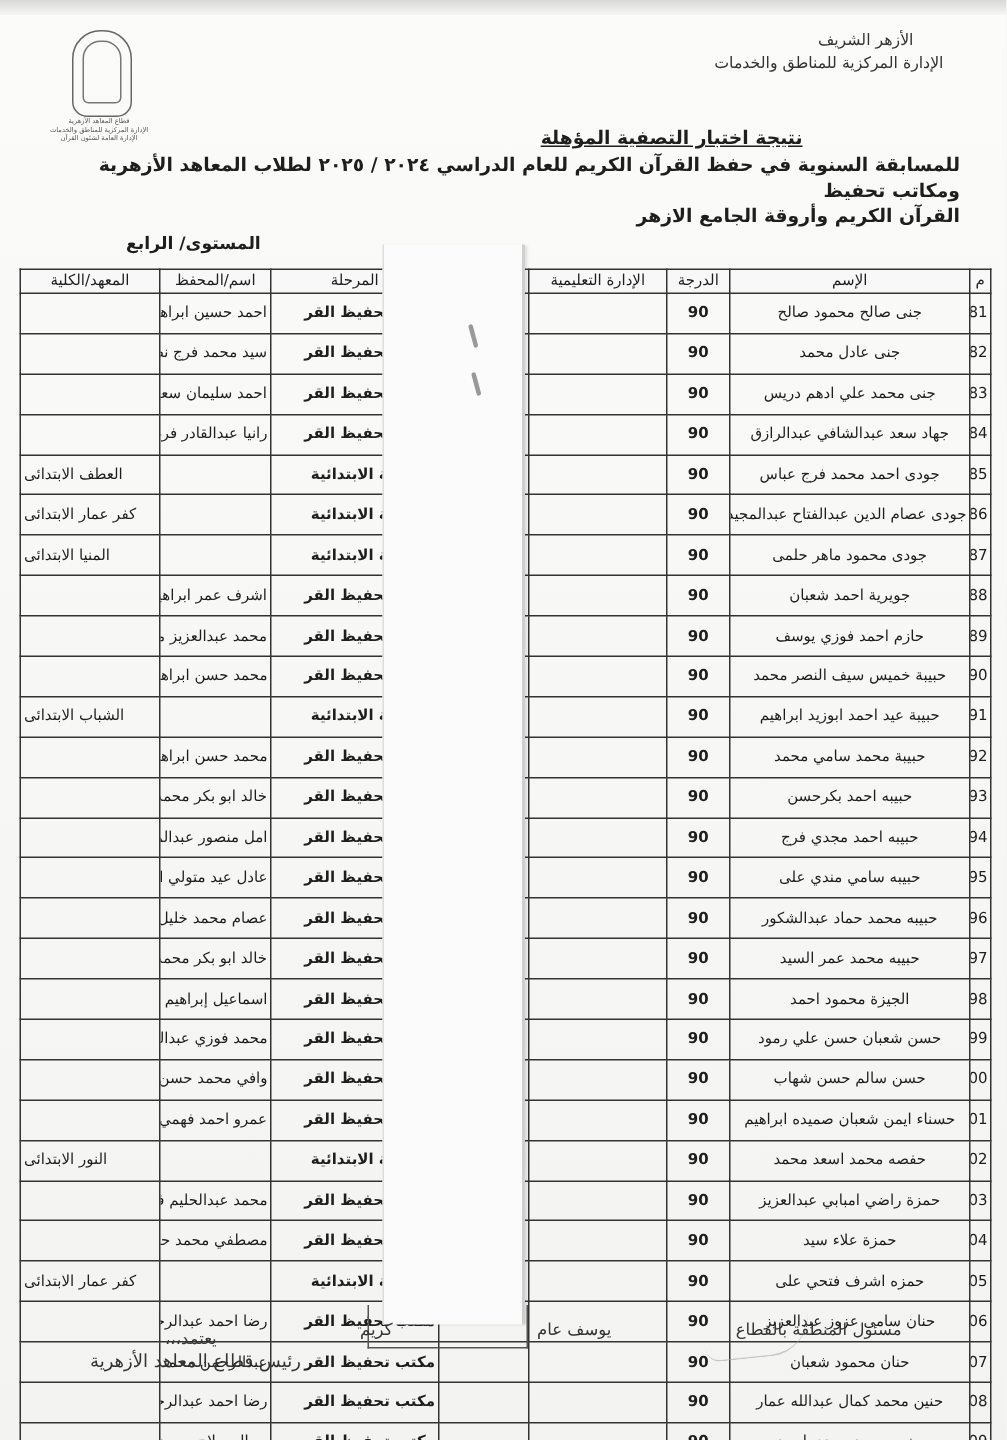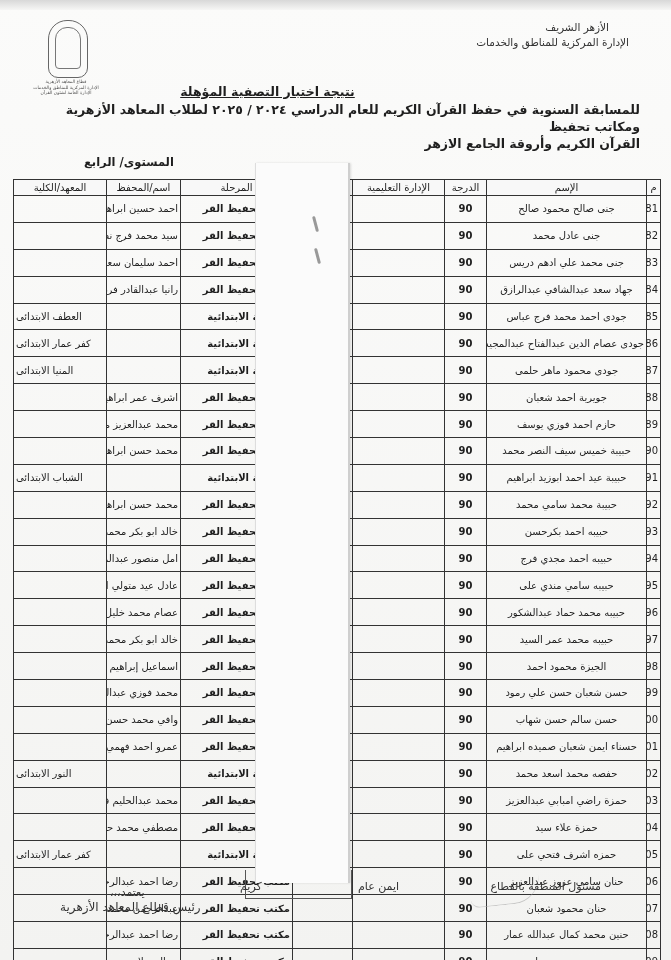--- a/index.html
+++ b/index.html
@@ -23,21 +23,21 @@
   .logo {
     position:absolute; left:48px; top:20px; width:38px; height:56px;
     border:1.5px solid #666; border-radius:19px 19px 10px 10px;
   }
   .logo .inner { position:absolute; left:6px; top:6px; width:24px; height:40px; border:1px solid #777; border-radius:12px 12px 4px 4px; }
   .logo-cap {
     position:absolute; left:22px; top:79px; width:88px;
     direction:rtl; text-align:center; font-size:4.5px; line-height:5.5px; color:#555;
   }
   .title {
-    position:absolute; left:0; top:84px; width:535px; text-align:center;
+    position:absolute; left:0; top:84px; width:535px; text-align:right;
     direction:rtl; font-size:12.5px; font-weight:bold; text-decoration:underline;
   }
   .subtitle {
     position:absolute; left:40px; top:101px; width:600px; text-align:right;
     direction:rtl; font-size:12.5px; font-weight:bold; line-height:17px;
   }
   .region { position:absolute; right:50px; top:153px; direction:rtl; font-size:11.5px; font-weight:normal;margin-top:28px; }
   .level { position:absolute; left:84px; top:155px; direction:rtl; font-size:11.5px; font-weight:bold; }
 
   table.grid {
@@ -413,18 +413,18 @@
       </tbody>
   </table>
 
   <div class="strip">
     <div class="mark" style="left:58px;top:53px"></div>
     <div class="mark" style="left:60px;top:85px"></div>
   </div>
 
   <div class="footer-sig" style="right:70px;top:880px">مسئول المنطقة بالقطاع</div>
   <div class="scribble"></div>
-  <div class="footer-sig" style="left:358px;top:880px">ايمن عام</div>
+  <div class="footer-sig" style="left:358px;top:880px">يوسف عام</div>
   <div class="stamp-box"></div>
   <div class="footer-sig" style="left:240px;top:880px">كريم</div>
   <div class="footer-sig" style="left:110px;top:886px">يعتمد،،،</div>
   <div class="footer-sig" style="left:60px;top:900px;font-size:12px">رئيس قطاع المعاهد الأزهرية</div>
 </div>
 
 </body></html>

